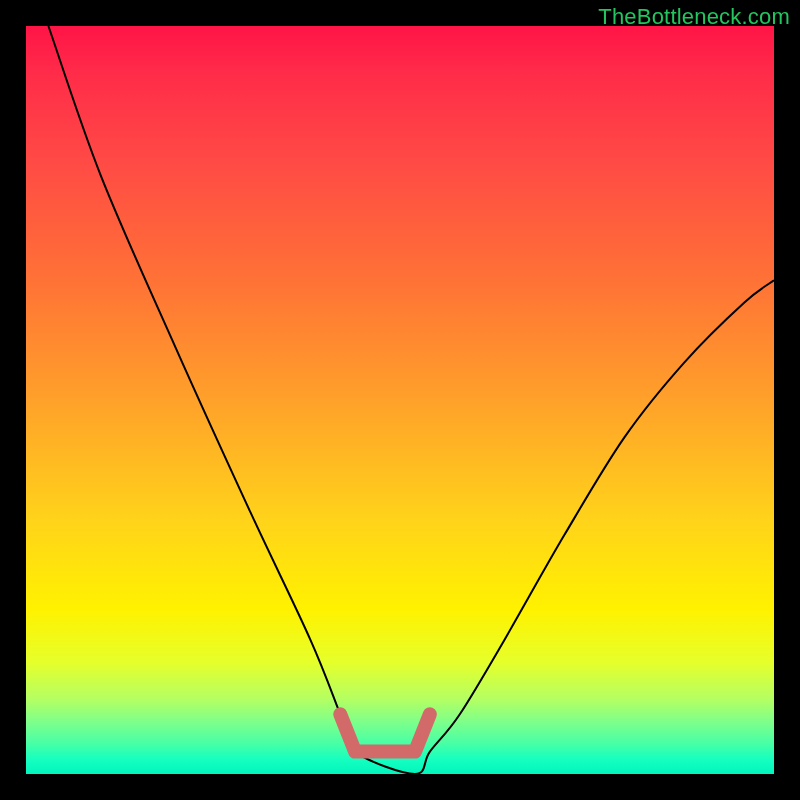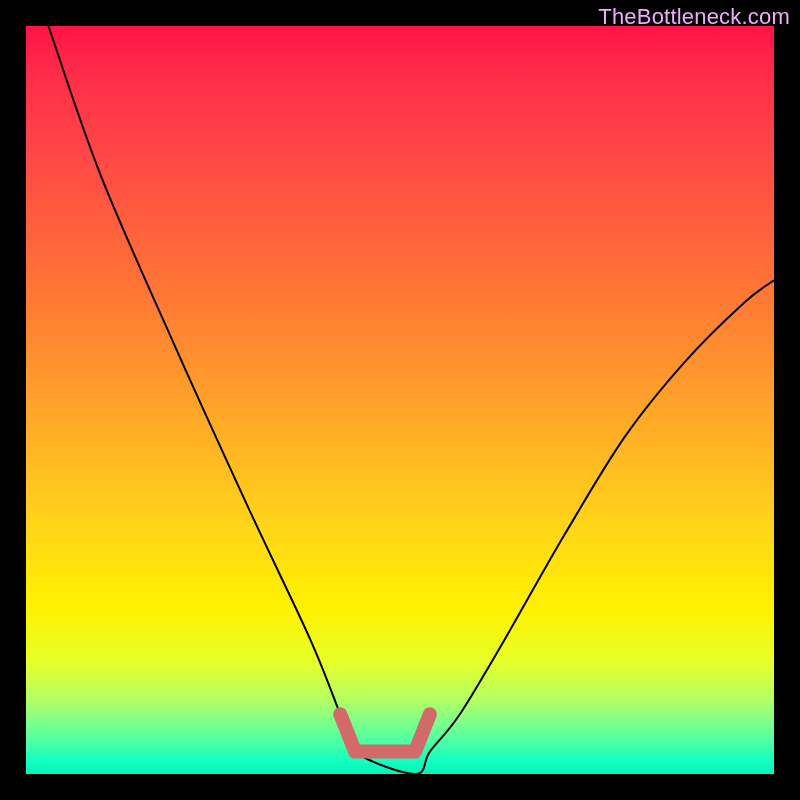--- a/index.html
+++ b/index.html
@@ -38,21 +38,21 @@
       #7fff8a 93%,
       #46ffa6 96%,
       #17ffc0 98%,
       #00f5bd 100%
     );
   }
   .watermark {
     position: absolute;
     top: 4px;
     right: 10px;
-    color: #f0abfc;
+    color: #22c55e;
     font-size: 22px;
     font-weight: 500;
     letter-spacing: 0.2px;
     user-select: none;
   }
   svg.curve {
     position: absolute;
     left: 0;
     top: 0;
     width: 748px;

